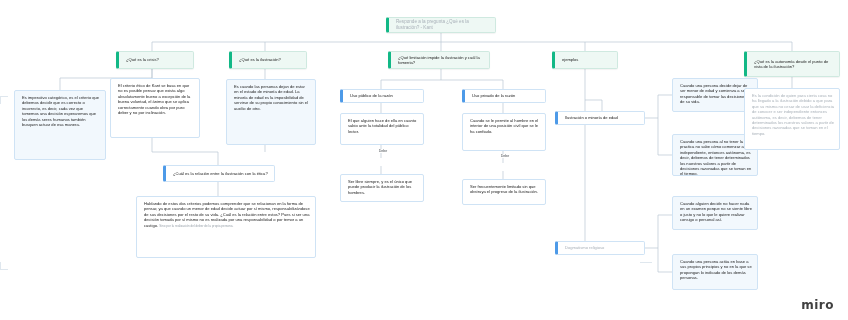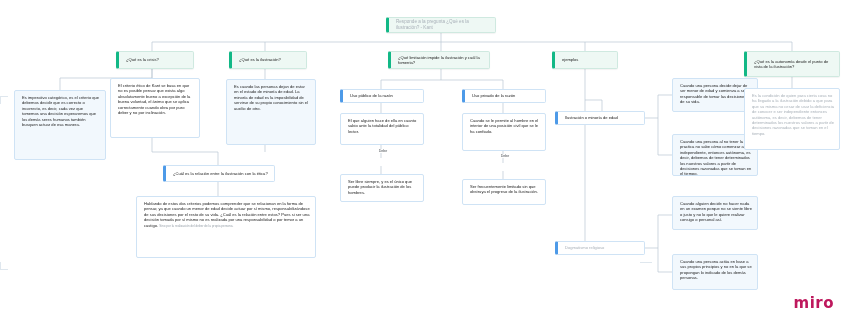--- a/index.html
+++ b/index.html
@@ -60,21 +60,21 @@
     position:absolute;
     font-size:3.6px;
     color:#4a4f55;
     background:#ffffff;
     padding:0 2px;
     text-align:center;
   }
 
   .watermark{
     position:absolute;right:14px;bottom:8px;
-    font-size:15px;color:#be185d;letter-spacing:.5px;
+    font-size:12px;color:#404040;letter-spacing:.5px;
     font-family:"DejaVu Sans",sans-serif;font-weight:700;
   }
 
   
   .cropmark{position:absolute;border-color:#dfe7ee;border-style:solid;}
 </style>
 </head>
 <body>
 
 <div id="board">

